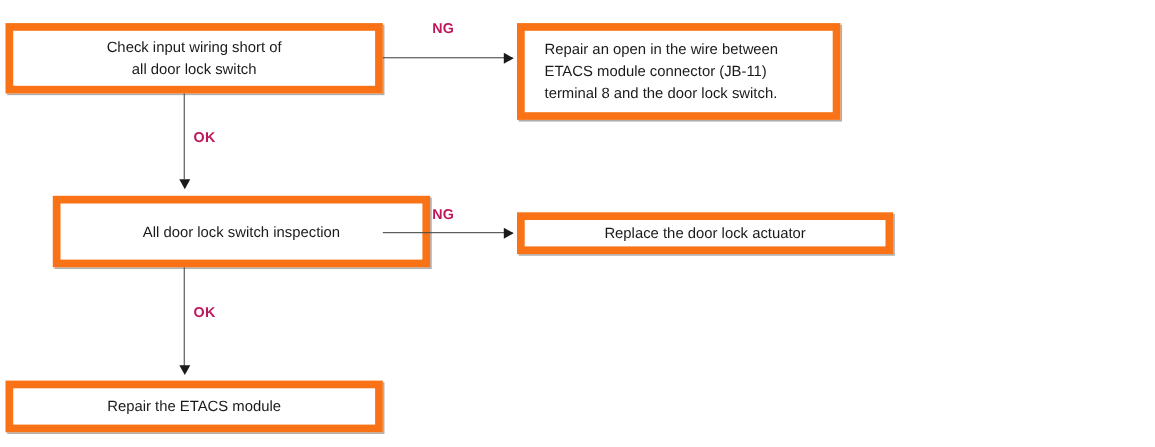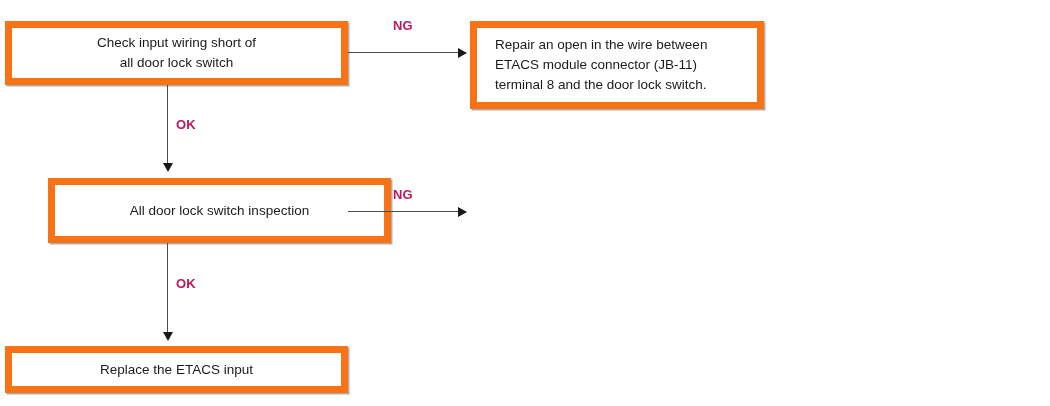--- a/index.html
+++ b/index.html
@@ -124,23 +124,26 @@
   <div class="node-box align-left" id="node-repair-open-wire">
     <span class="node-text">Repair an open in the wire between
 ETACS module connector (JB-11)
 terminal 8 and the door lock switch.</span>
   </div>
 
   <div class="node-box" id="node-all-door-switch">
     <span class="node-text">All door lock switch inspection</span>
   </div>
 
+  <div class="node-box" id="node-replace-actuator">
+    <span class="node-text">Replace the door lock actuator</span>
+  </div>
 
   <div class="node-box" id="node-replace-etacs">
-    <span class="node-text">Replace the ETACS input</span>
+    <span class="node-text">Repair the ETACS module</span>
   </div>
 
   <div class="conn-line horiz" id="edge-ng-1-line"></div>
   <div class="arrow-head right" id="edge-ng-1-arrow"></div>
   <div class="edge-label" id="edge-ng-1-label">NG</div>
 
   <div class="conn-line vert" id="edge-ok-1-line"></div>
   <div class="arrow-head down" id="edge-ok-1-arrow"></div>
   <div class="edge-label" id="edge-ok-1-label">OK</div>
 

